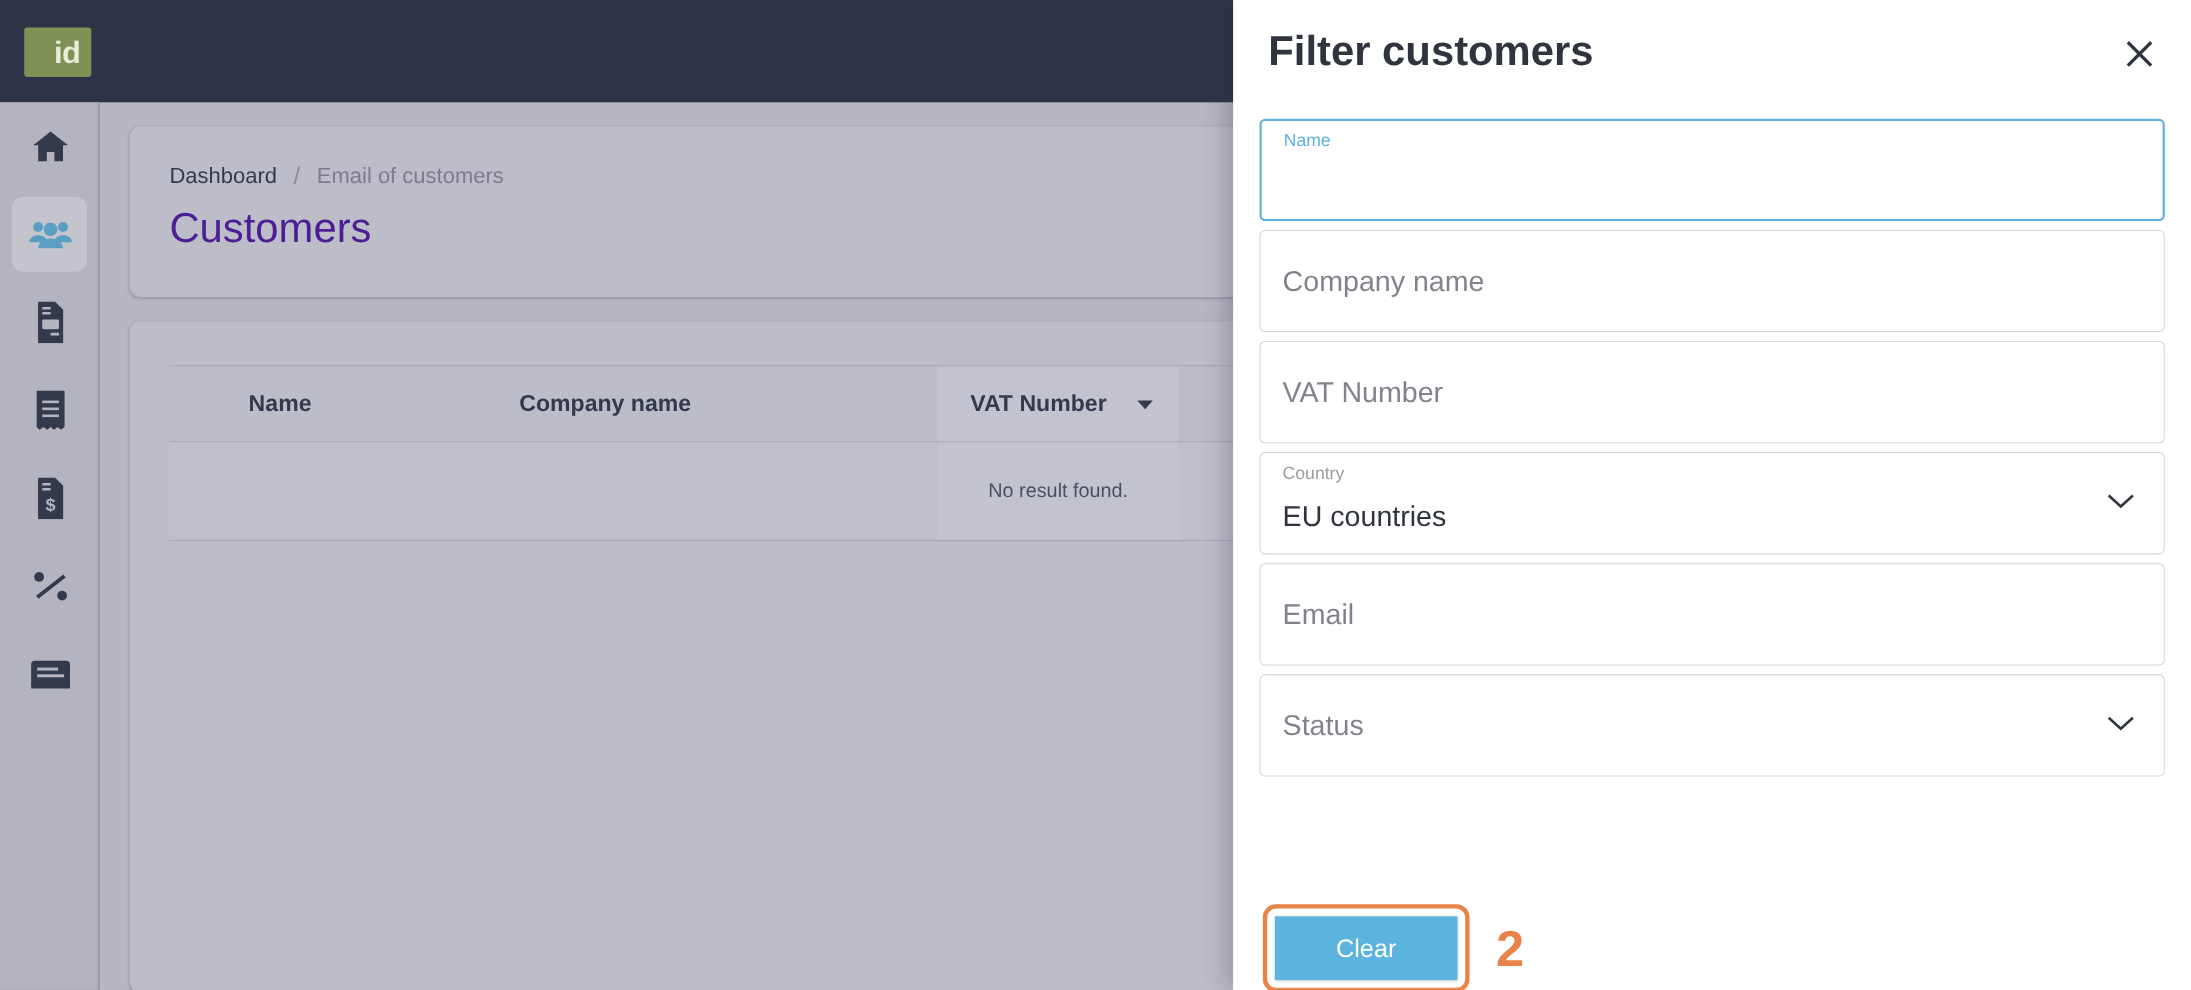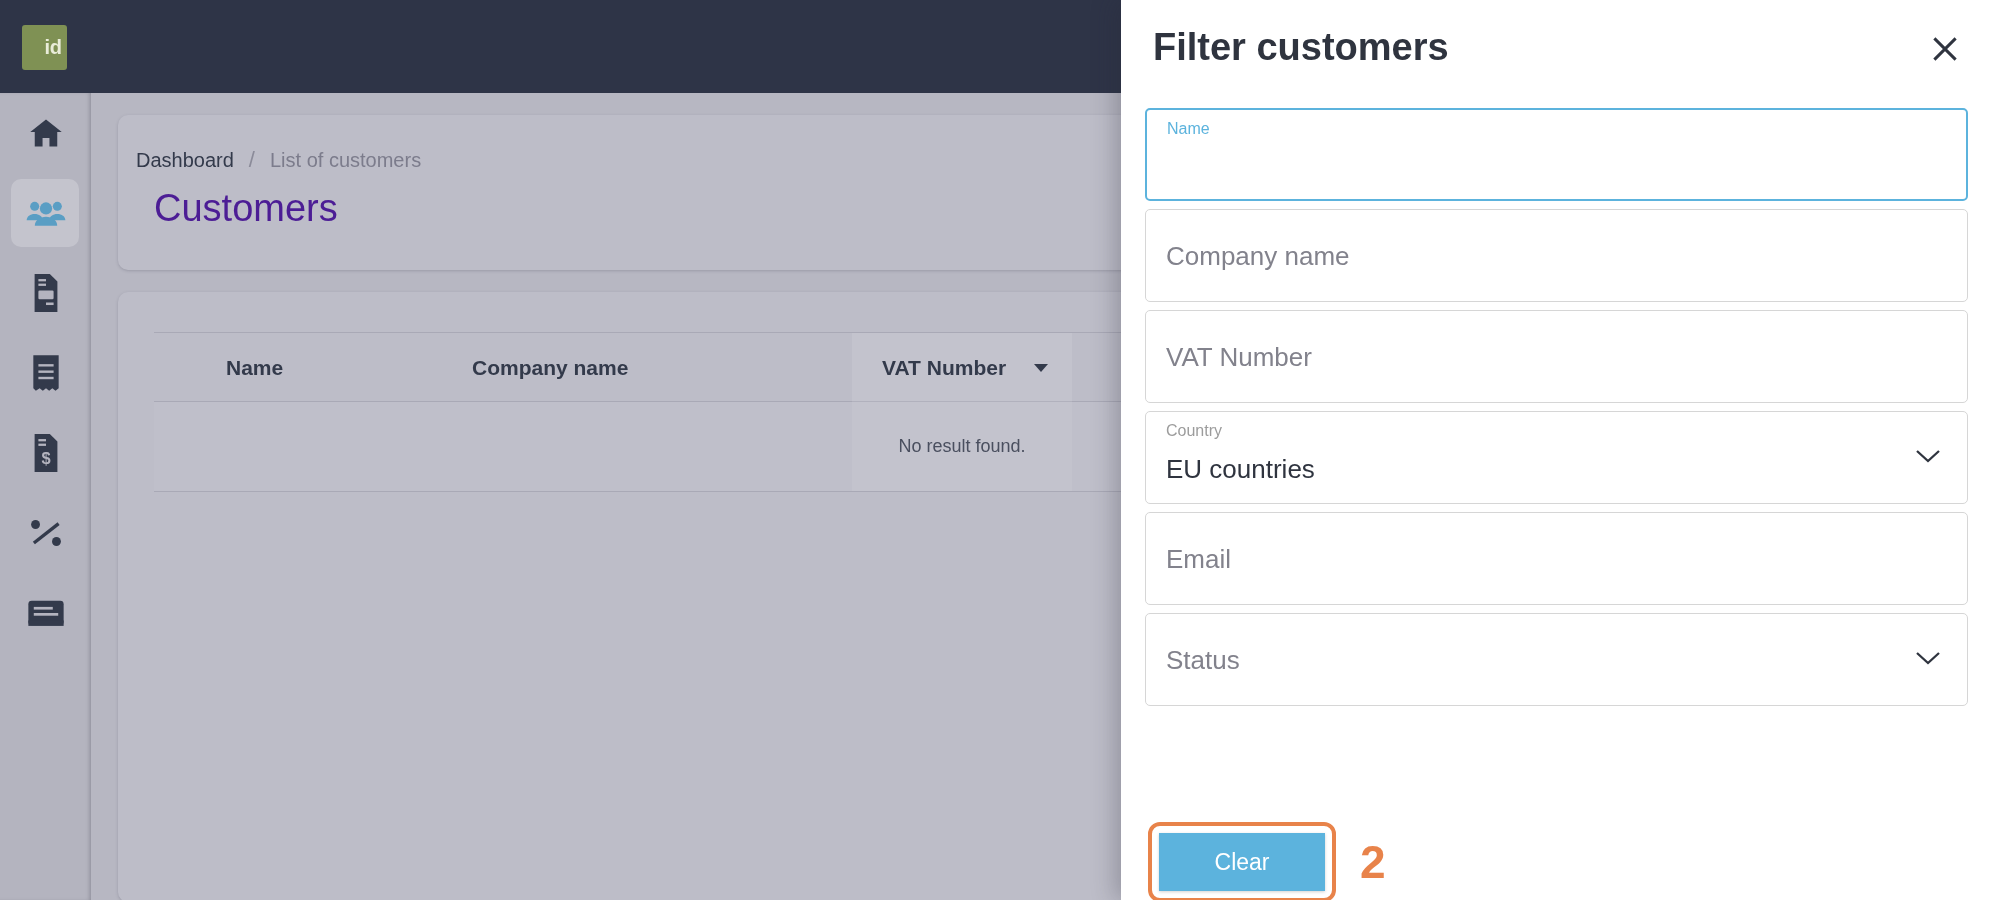--- a/index.html
+++ b/index.html
@@ -16,25 +16,25 @@
     position: absolute; inset: 0;
     background: #b7b7c2;
   }
   .topbar {
     position: absolute; left: 0; top: 0;
     width: 1992px; height: 93px;
     background: #2e3447;
   }
   .logo {
     position: absolute; left: 22px; top: 25px;
-    width: 45px; height: 45px;
+    width: 61px; height: 45px;
     background: #7f9154;
     border-radius: 3px;
     color: #e9ecd9;
-    font-size: 20px; font-weight: bold;
+    font-size: 28px; font-weight: bold;
     line-height: 45px; text-align: center;
     letter-spacing: -0.5px;
     font-family: "Liberation Sans", sans-serif;
     padding-left: 17px;
   }
 
   
   .sidebar {
     position: absolute; left: 0; top: 93px;
     width: 91px; height: 807px;
@@ -60,21 +60,21 @@
   .card {
     position: absolute;
     background: #bdbdc8;
     border-radius: 10px;
     box-shadow: 0 1px 3px rgba(90,90,105,.30);
   }
   #header-card { left: 118px; top: 115px; width: 1790px; height: 155px; }
   #table-card  { left: 118px; top: 292px; width: 1790px; height: 610px; }
 
   .breadcrumb {
-    position: absolute; left: 18px; top: 32px;
+    position: absolute; left: 36px; top: 32px;
     font-size: 20px; display: flex; align-items: center; gap: 15px;
   }
   .bc-link { color: #333a4b; }
   .bc-sep  { color: #8b8b99; font-size: 22px; }
   .bc-cur  { color: #7c7c8c; }
   .page-title {
     position: absolute; left: 36px; top: 72px;
     font-size: 38px; color: #4c1d95; font-weight: 400;
   }
 
@@ -287,21 +287,21 @@
           </svg>
         </span>
       </div>
 
     </div>
 
     <div class="card" id="header-card">
       <div class="breadcrumb">
         <span class="bc-link">Dashboard</span>
         <span class="bc-sep">/</span>
-        <span class="bc-cur">List of customers</span>
+        <span class="bc-cur">Email of customers</span>
       </div>
       <div class="page-title">Customers</div>
     </div>
 
     <div class="card" id="table-card">
       <div class="tbl">
         <div class="thead">
           <div class="th" id="th-name">Name</div>
           <div class="th" id="th-company">Company name</div>
           <div class="th" id="th-vat">

